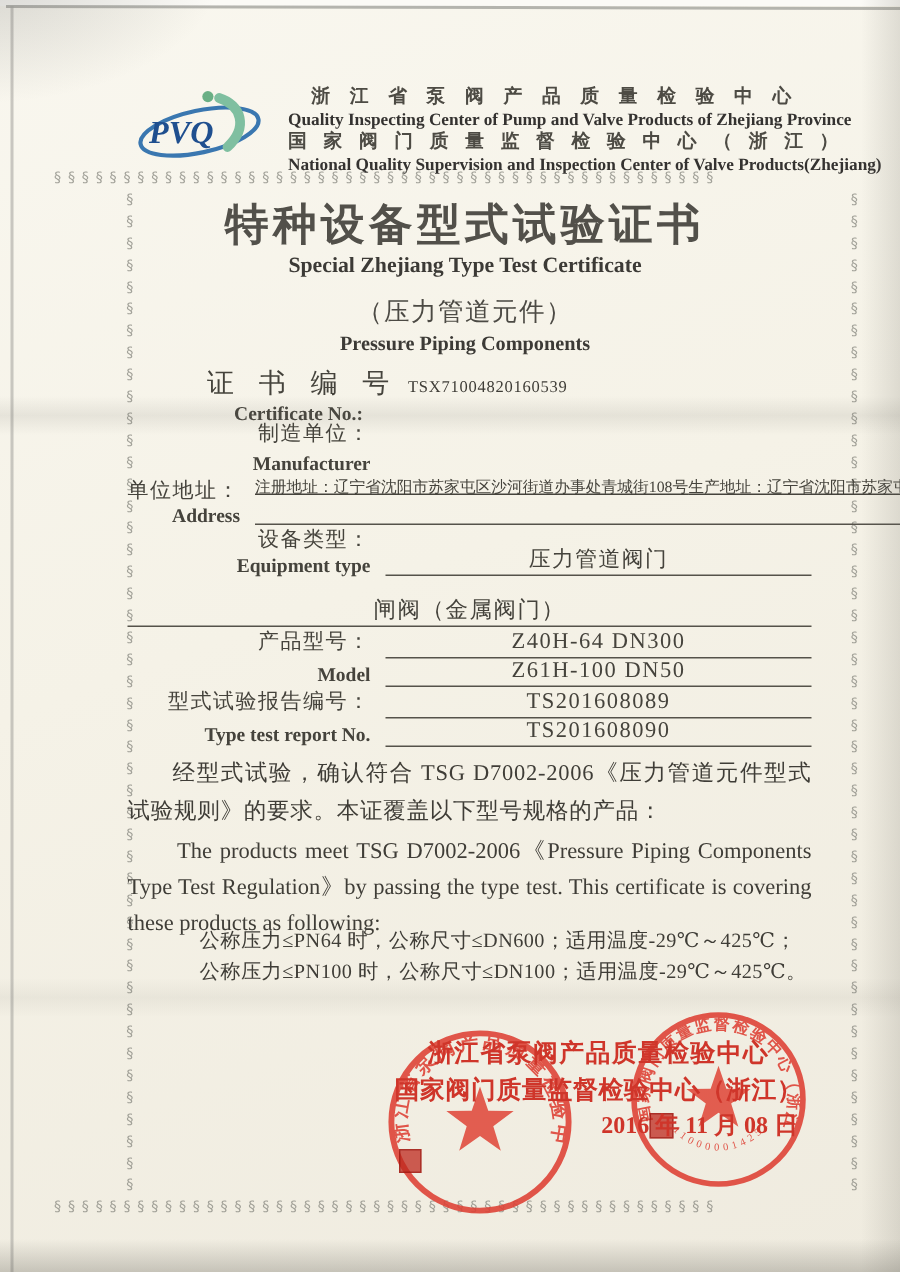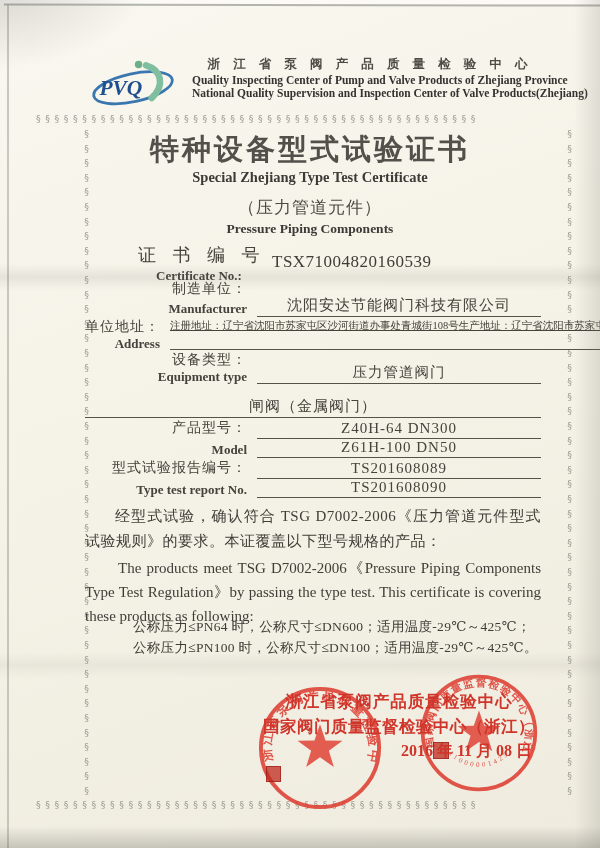--- a/index.html
+++ b/index.html
@@ -42,21 +42,21 @@
   
   .t-zh{position:absolute;left:20px;top:130px;width:580px;text-align:center;font-size:29px;font-weight:bold;letter-spacing:3px;color:#52504a;}
   .t-en{position:absolute;left:20px;top:169px;width:580px;text-align:center;font-size:14.5px;font-weight:bold;color:#3c3a36;}
   .t-sub-zh{position:absolute;left:20px;top:196px;width:580px;text-align:center;font-size:17px;color:#4c4a44;letter-spacing:1px;}
   .t-sub-en{position:absolute;left:20px;top:221px;width:580px;text-align:center;font-size:13.5px;font-weight:bold;color:#3c3a36;}
 
   
   .cert-label{position:absolute;left:138px;top:243px;width:122px;text-align:center;}
   .cert-label .zh{font-size:18px;font-weight:normal;letter-spacing:6px;white-space:nowrap;}
   .cert-label .en{font-size:13px;font-weight:bold;white-space:nowrap;margin-top:1px;}
-  .cert-no{position:absolute;left:272px;top:252px;font-size:17px;letter-spacing:.5px;color:#3e3c36;}
+  .cert-no{position:absolute;left:272px;top:252px;font-size:11px;letter-spacing:.5px;color:#3e3c36;}
 
   
   .frow{position:absolute;left:85px;width:456px;display:flex;}
   .flabel{width:172px;text-align:right;padding-right:10px;box-sizing:border-box;display:flex;flex-direction:column;justify-content:space-between;}
   .flabel .zh{font-size:14px;letter-spacing:1px;white-space:nowrap;}
   .flabel .en{font-size:13px;font-weight:bold;white-space:nowrap;}
   .fvals{flex:1;display:flex;flex-direction:column;}
   .fval{flex:1;display:flex;align-items:flex-end;justify-content:center;font-size:15px;letter-spacing:1px;padding-bottom:1px;}
   .ul{border-bottom:1px solid #55524a;}
   .addr{flex-direction:row;align-items:stretch;justify-content:center;font-size:10.5px;letter-spacing:0;text-decoration:underline;}
@@ -91,20 +91,21 @@
 
     <svg class="logo" viewBox="0 0 100 60">
       <ellipse cx="50" cy="34" rx="43" ry="15" fill="none" stroke="#3a77b0" stroke-width="3" transform="rotate(-12 50 34)"></ellipse>
       <path d="M 64,10 C 80,15 85,31 70,45" stroke="#7fbfa0" stroke-width="7" fill="none" stroke-linecap="round"></path>
       <circle cx="56" cy="9" r="4" fill="#6aaf85"></circle>
       <text x="14" y="42" font-size="23" font-style="italic" font-weight="bold" fill="#1f4f8f">PVQ</text>
     </svg>
     <div class="orgs">
       <div class="org-zh">浙 江 省 泵 阀 产 品 质 量 检 验 中 心</div>
       <div class="org-en">Quality Inspecting Center of Pump and Valve Products of Zhejiang Province</div>
+      <div class="org-zh" style="letter-spacing:4px;">国 家 阀 门 质 量 监 督 检 验 中 心 （ 浙 江 ）</div>
       <div class="org-en">National Quality Supervision and Inspection Center of Valve Products(Zhejiang)</div>
     </div>
 
     <div class="bord h bord-top">§§§§§§§§§§§§§§§§§§§§§§§§§§§§§§§§§§§§§§§§§§§§§§§§</div>
     <div class="bord h bord-bottom">§§§§§§§§§§§§§§§§§§§§§§§§§§§§§§§§§§§§§§§§§§§§§§§§</div>
     <div class="bord v bord-left">§§§§§§§§§§§§§§§§§§§§§§§§§§§§§§§§§§§§§§§§§§§§§§§§§§§§</div>
     <div class="bord v bord-right">§§§§§§§§§§§§§§§§§§§§§§§§§§§§§§§§§§§§§§§§§§§§§§§§§§§§</div>
 
     <div class="t-zh">特种设备型式试验证书</div>
     <div class="t-en">Special Zhejiang Type Test Certificate</div>
@@ -115,23 +116,20 @@
       <div class="zh">证 书 编 号</div>
       <div class="en">Certificate No.:</div>
     </div>
     <div class="cert-no">TSX71004820160539</div>
 
     <div class="frow" style="top:280px;height:37px;">
       <div class="flabel">
         <div class="zh">制造单位：</div>
         <div class="en">Manufacturer</div>
       </div>
-      <div class="fvals">
-          <div class="fval ul">沈阳安达节能阀门科技有限公司</div>
-        </div>
     </div>
 
     <div class="frow" style="top:318px;height:32px;">
       <div class="flabel">
         <div class="zh">单位地址：</div>
         <div class="en">Address</div>
       </div>
       <div class="fvals">
         <div class="fval addr ul">
           <div>注册地址：辽宁省沈阳市苏家屯区沙河街道办事处青城街108号</div>

